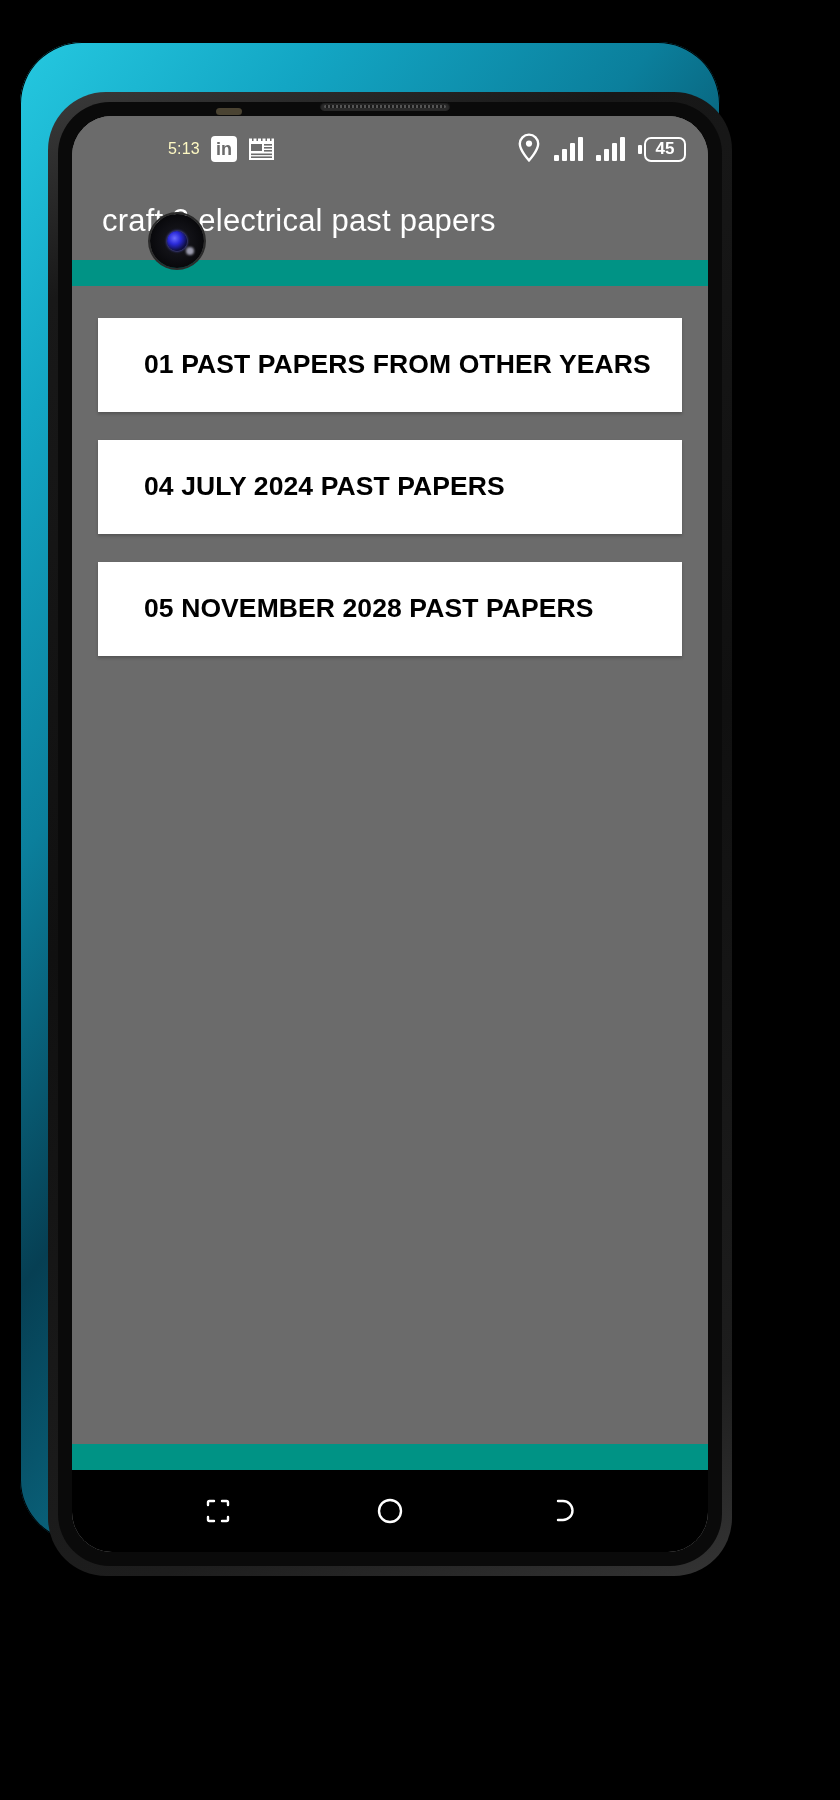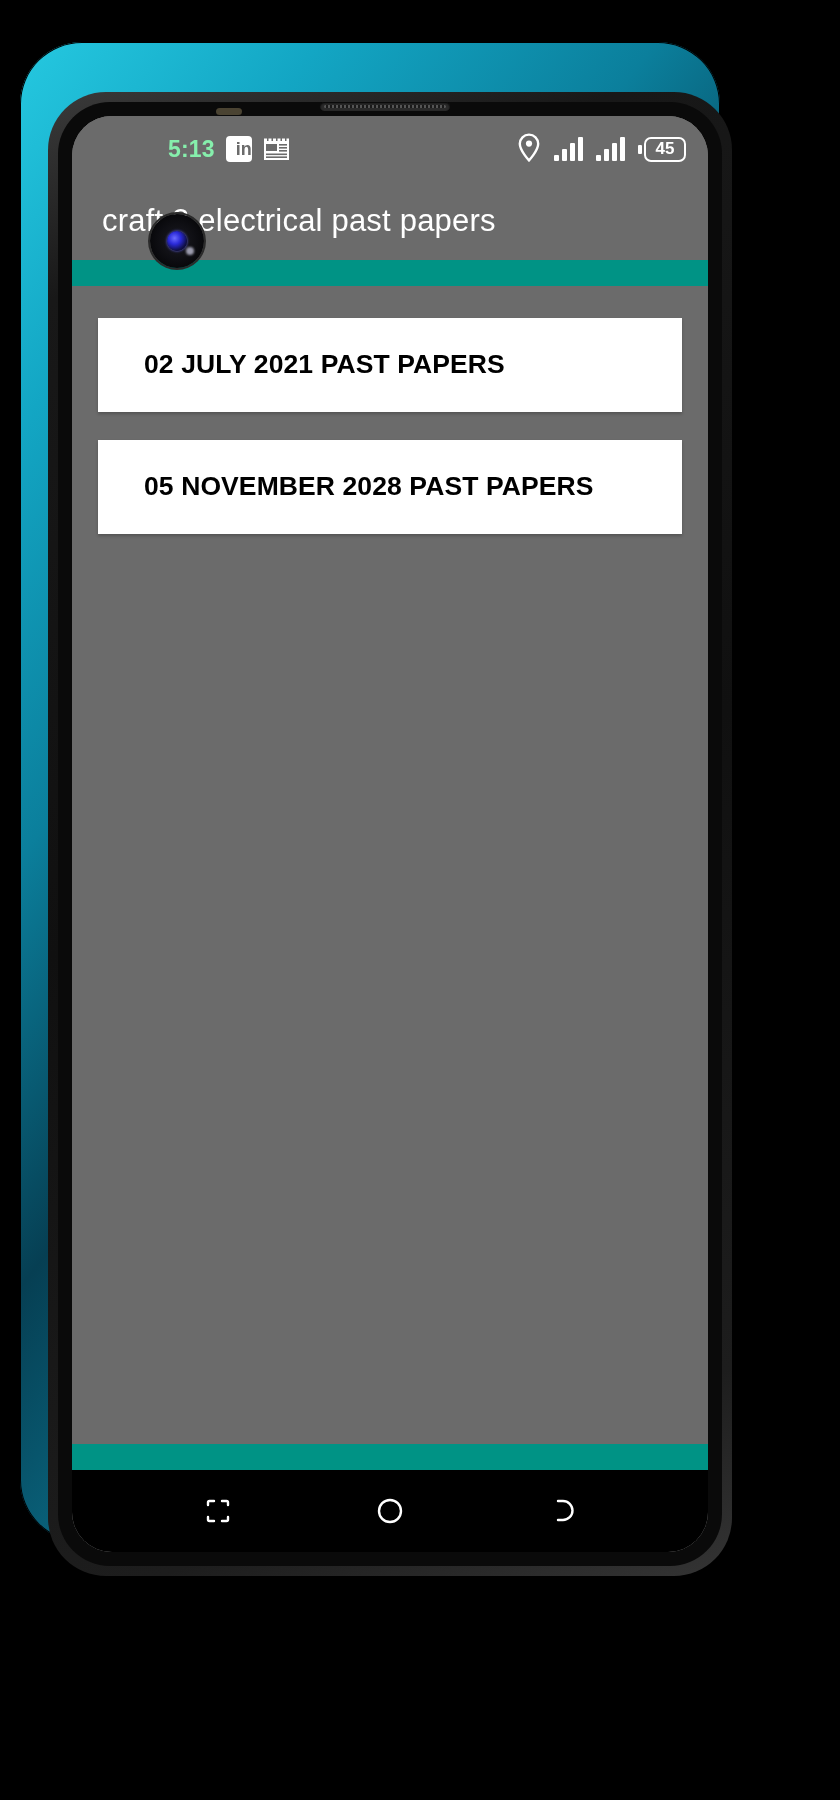--- a/index.html
+++ b/index.html
@@ -165,35 +165,35 @@
     display: flex;
     align-items: center;
     padding: 0 22px 0 96px;
   }
   .status-left {
     display: flex;
     align-items: center;
     gap: 11px;
   }
   .status-time {
-    color: #86efac;
-    font-size: 23px;
-    font-weight: bold;
+    color: #fef9c3;
+    font-size: 16px;
+    font-weight: normal;
     letter-spacing: .2px;
   }
   .icon-linkedin {
     width: 26px;
     height: 26px;
     background: #ffffff;
     border-radius: 4px;
     color: #6b6b6b;
     font-size: 18px;
     font-weight: bold;
     line-height: 26px;
-    text-align: right;
+    text-align: center;
     font-family: "Liberation Sans", sans-serif;
   }
   .icon-news {
     width: 27px;
     height: 25px;
     position: relative;
   }
   .status-right {
     margin-left: auto;
     display: flex;
@@ -382,25 +382,28 @@
         </div>
 
         <div class="app-bar">
           <span class="app-title">craft 2 electrical past papers</span>
         </div>
 
         <div class="accent-bar-top"></div>
 
         <div class="content">
 
-
-
-
           <div class="list-card">
-            <span class="list-card-label">02 JULY 2021 PAST PAPERS</span>
+            <span class="list-card-label">01 PAST PAPERS FROM OTHER YEARS</span>
+          </div>
+
+
+
+          <div class="list-card">
+            <span class="list-card-label">04 JULY 2024 PAST PAPERS</span>
           </div>
 
           <div class="list-card">
             <span class="list-card-label">05 NOVEMBER 2028 PAST PAPERS</span>
           </div>
 
         </div>
 
         <div class="accent-bar-bottom"></div>
 

